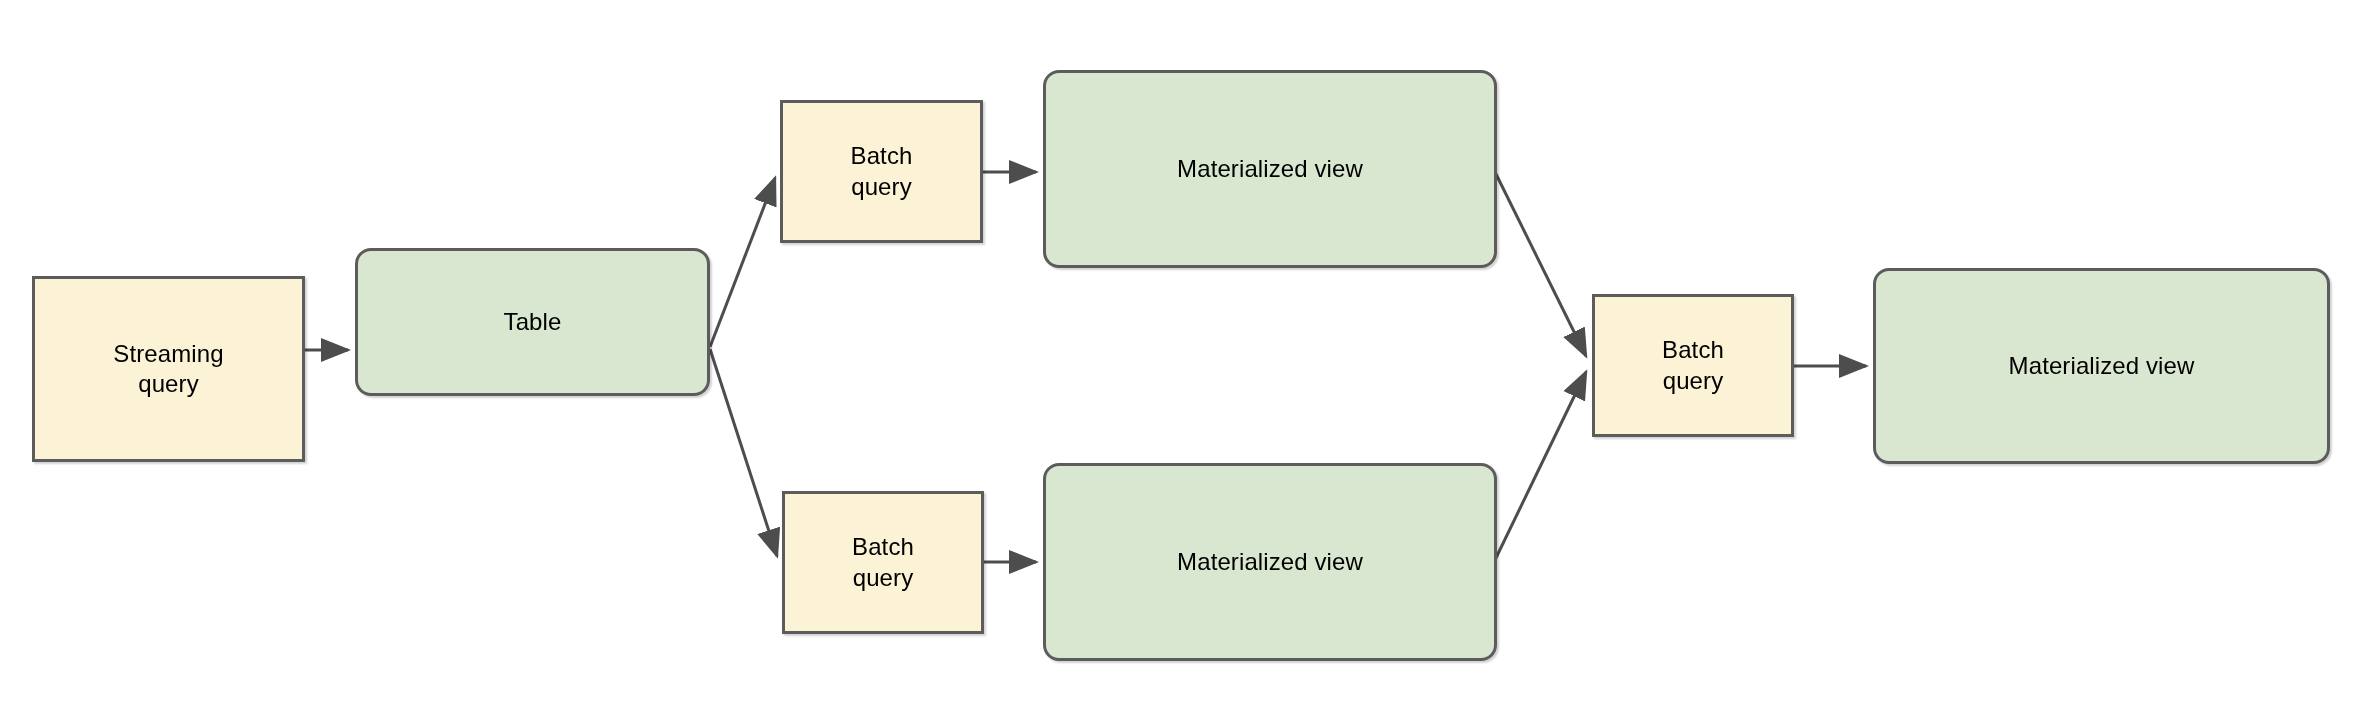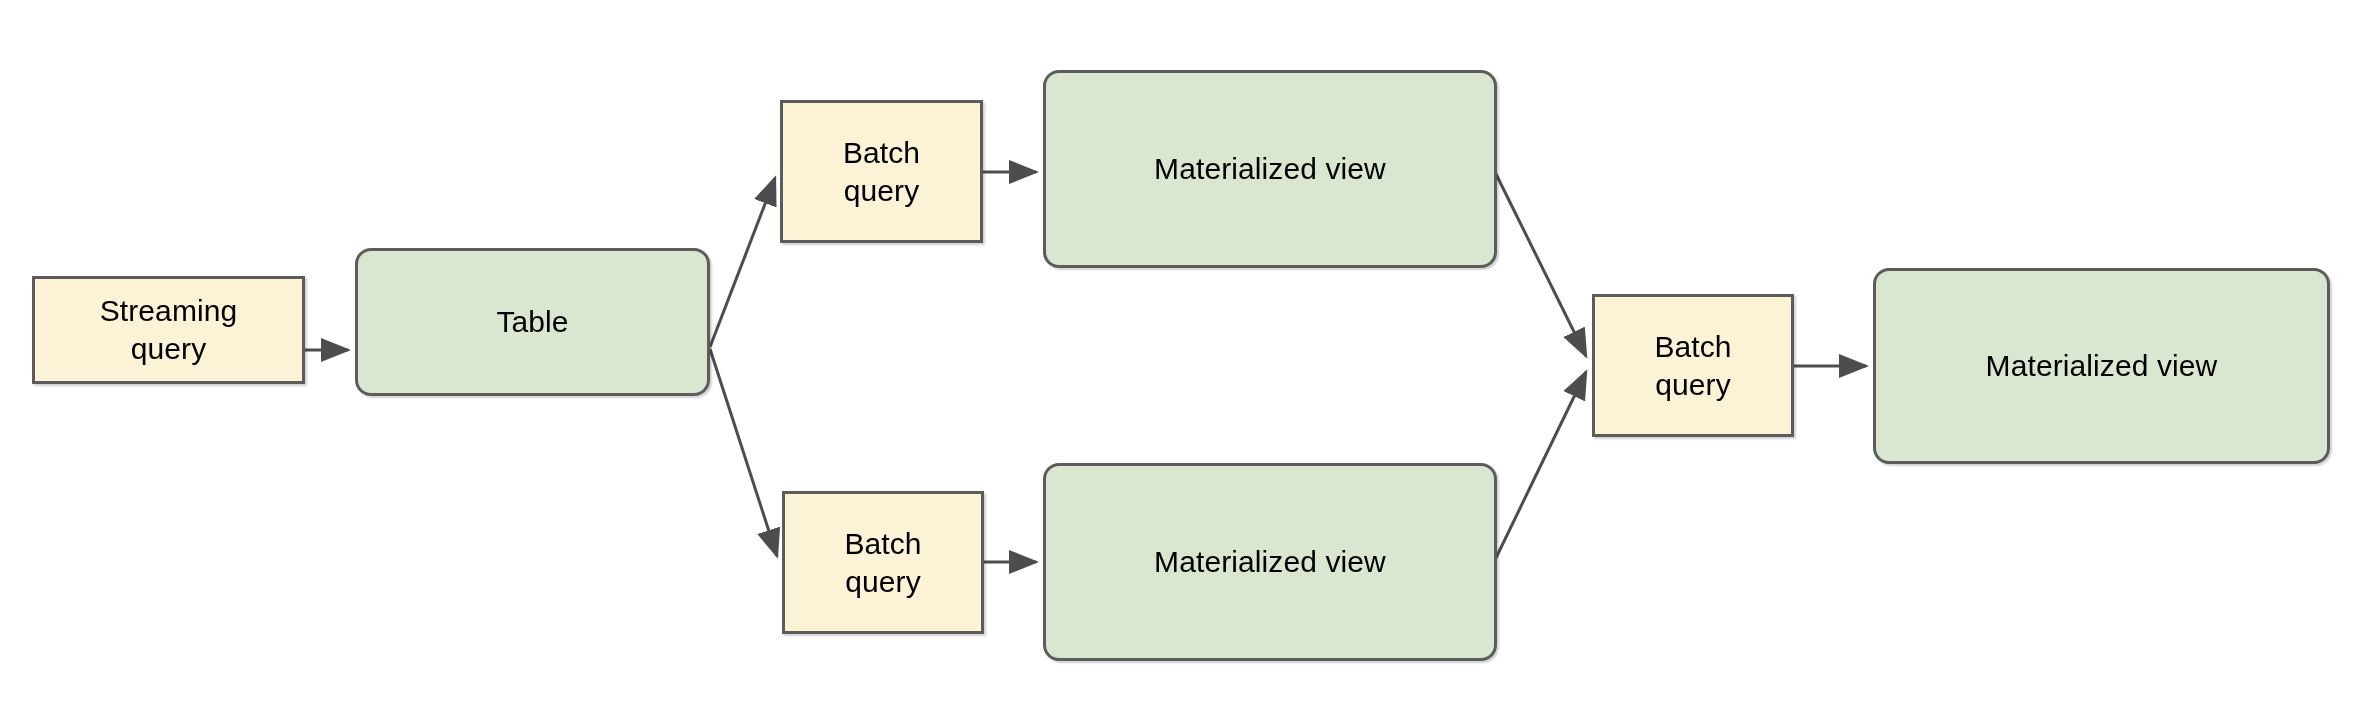--- a/index.html
+++ b/index.html
@@ -20,21 +20,21 @@
     background: #ffffff;
   }
   .node {
     position: absolute;
     box-sizing: border-box;
     display: flex;
     align-items: center;
     justify-content: center;
     text-align: center;
     color: #000000;
-    font-size: 30px;
+    font-size: 24px;
     line-height: 1.26;
     letter-spacing: 0.1px;
     white-space: pre-line;
     border: 3px solid #5c5c5c;
     box-shadow: 2px 2px 2px rgba(0,0,0,0.18);
   }
   .node.process {
     background: #fcf2d6;
     border-radius: 0;
   }
@@ -68,21 +68,21 @@
         <path d="M 710,347 L 775,178" marker-end="url(#arrowhead)" stroke-linecap="butt"></path>
         <path d="M 710,349 L 777,556" marker-end="url(#arrowhead)" stroke-linecap="butt"></path>
         <path d="M 983,172 L 1036,172" marker-end="url(#arrowhead)" stroke-linecap="butt"></path>
         <path d="M 984,562 L 1036,562" marker-end="url(#arrowhead)" stroke-linecap="butt"></path>
         <path d="M 1494,170 L 1586,356" marker-end="url(#arrowhead)" stroke-linecap="butt"></path>
         <path d="M 1494,562 L 1586,372" marker-end="url(#arrowhead)" stroke-linecap="butt"></path>
         <path d="M 1794,366 L 1866,366" marker-end="url(#arrowhead)" stroke-linecap="butt"></path>
       </g>
   </svg>
 
-  <div class="node process" style="left: 32px; top: 276px; width: 273px; height: 108px;">
+  <div class="node process" style="left: 32px; top: 276px; width: 273px; height: 186px;">
     <span>Streaming
 query</span>
   </div>
 
   <div class="node store" style="left: 355px; top: 248px; width: 355px; height: 148px;">
     <span>Table</span>
   </div>
 
   <div class="node process" style="left: 780px; top: 100px; width: 203px; height: 143px;">
     <span>Batch

